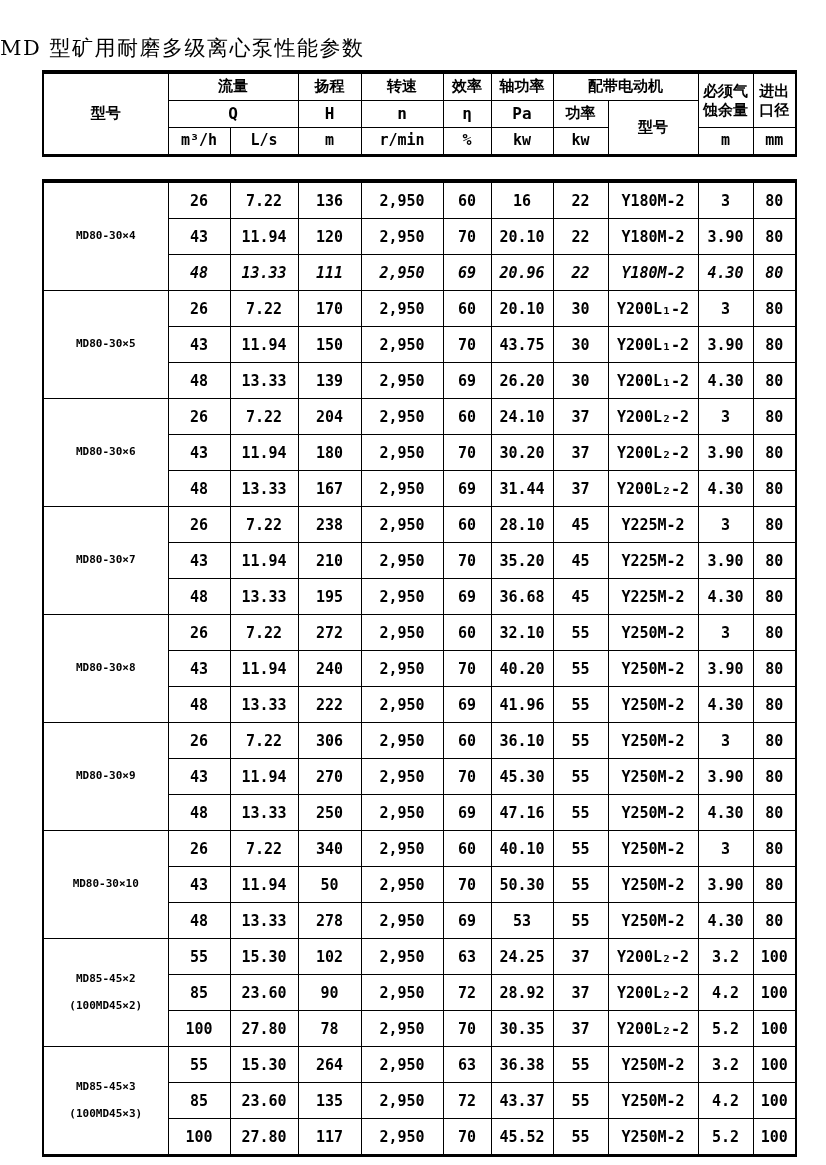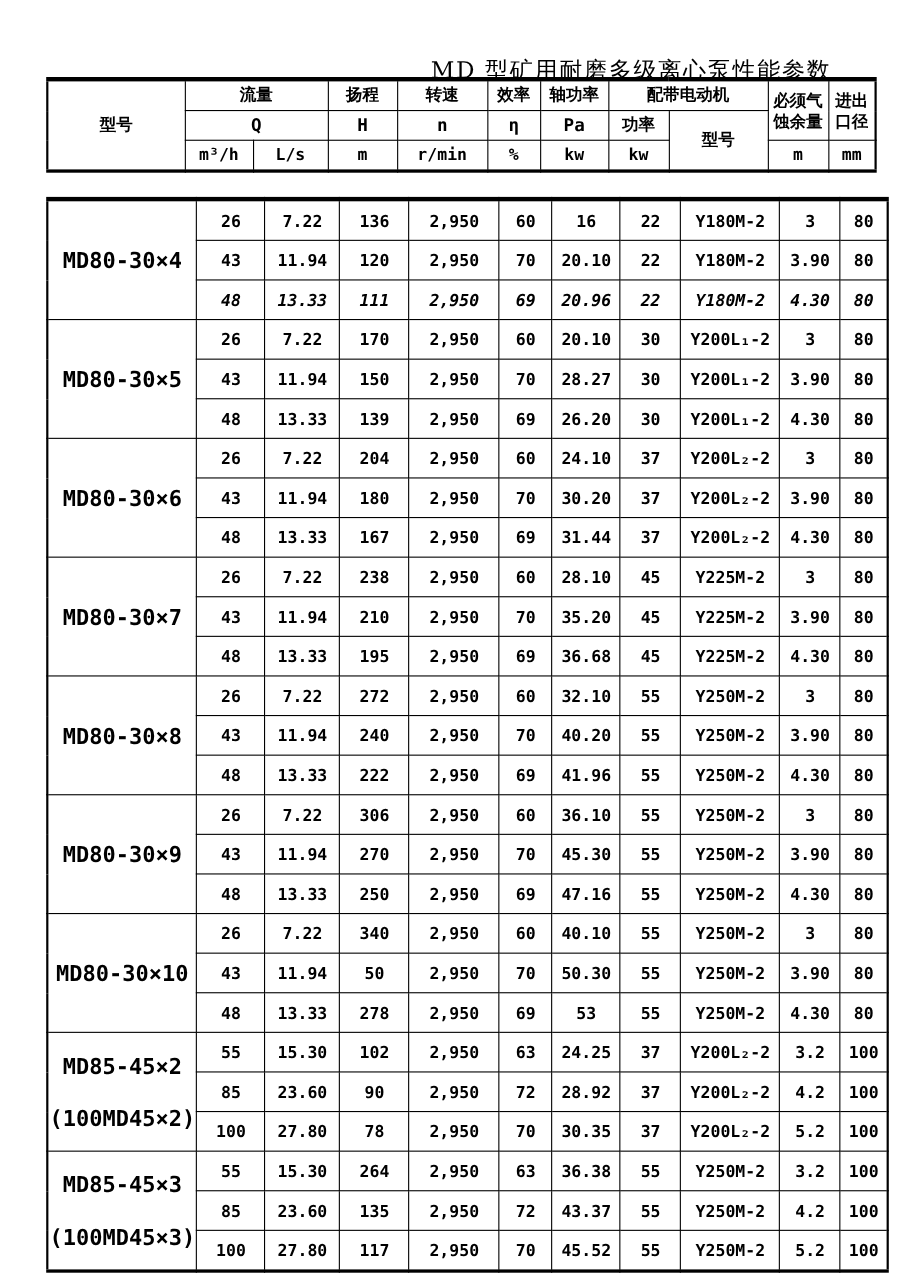--- a/index.html
+++ b/index.html
@@ -3,32 +3,32 @@
 <meta charset="utf-8">
 <style>
   html,body{margin:0;padding:0;background:#ffffff;}
   body{
     width:826px;height:1165px;position:relative;
     font-family:"DejaVu Sans Mono", monospace;
     color:#000;
   }
   .page-title{
     position:absolute;top:34px;left:0;width:756px;
-    text-align:right;
+    text-align:left;
     font-family:"DejaVu Serif", serif;
-    font-size:21px;letter-spacing:1.5px;white-space:nowrap;margin-top:16px;
+    font-size:21px;letter-spacing:1.5px;white-space:nowrap;
   }
   table{border-collapse:collapse;table-layout:fixed;background:#fff;}
   .hdr-table{position:absolute;left:42px;top:70px;border:2px solid #000;border-top:4px solid #000;border-bottom:3px solid #000;}
   .body-table{position:absolute;left:42px;top:179px;border:2px solid #000;border-top:4px solid #000;border-bottom:3px solid #000;}
   td,th{border:1px solid #000;text-align:center;vertical-align:middle;padding:0 1px;overflow:hidden;}
   .hdr-table th{font-weight:bold;font-size:15px;height:26px;line-height:1.15;margin-top:39px;}
   .hdr-table .sym{font-size:16px;}
   .body-table td{height:35px;font-size:15px;font-weight:bold;white-space:nowrap;}
-  .body-table td.model{font-size:20px;line-height:2.4;}
+  .body-table td.model{font-size:11px;line-height:2.4;}
   .body-table td.italic-cell{font-style:italic;}
   .two-line{line-height:1.25;}
 </style>
 </head>
 <body>
 
 <div class="page-title">MD 型矿用耐磨多级离心泵性能参数</div>
 
 <table class="hdr-table">
   <colgroup>
@@ -157,21 +157,21 @@
         <td>Y200L₁-2</td>
         <td>3</td>
         <td>80</td>
       </tr>
       <tr>
         <td>43</td>
         <td>11.94</td>
         <td>150</td>
         <td>2,950</td>
         <td>70</td>
-        <td>28.27</td>
+        <td>43.75</td>
         <td>30</td>
         <td>Y200L₁-2</td>
         <td>3.90</td>
         <td>80</td>
       </tr>
       <tr>
         <td>48</td>
         <td>13.33</td>
         <td>139</td>
         <td>2,950</td>

